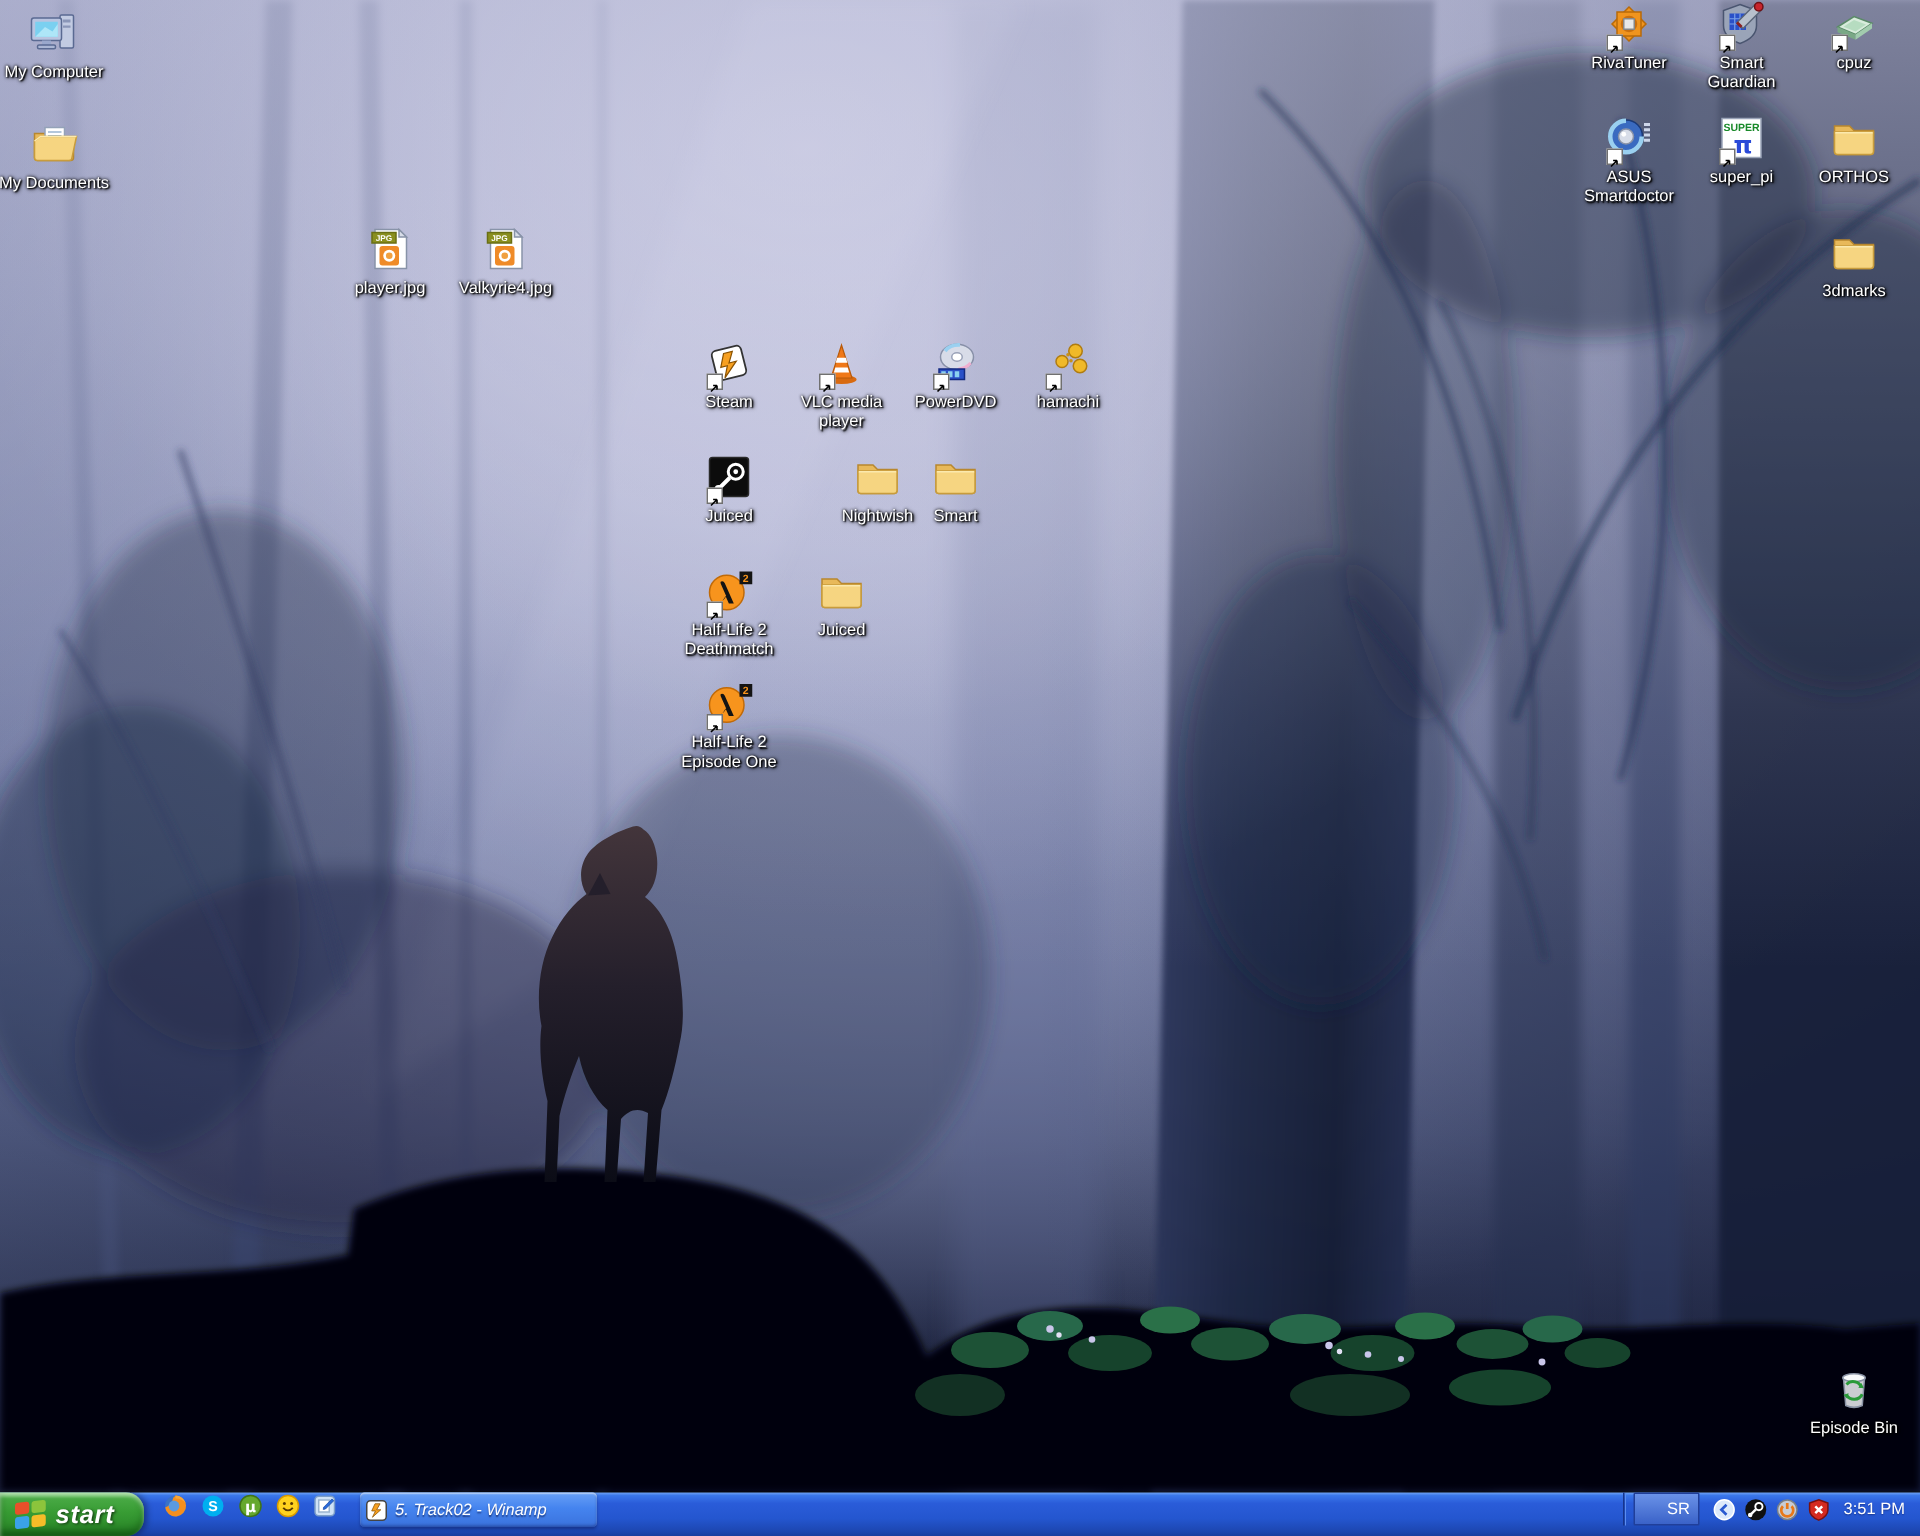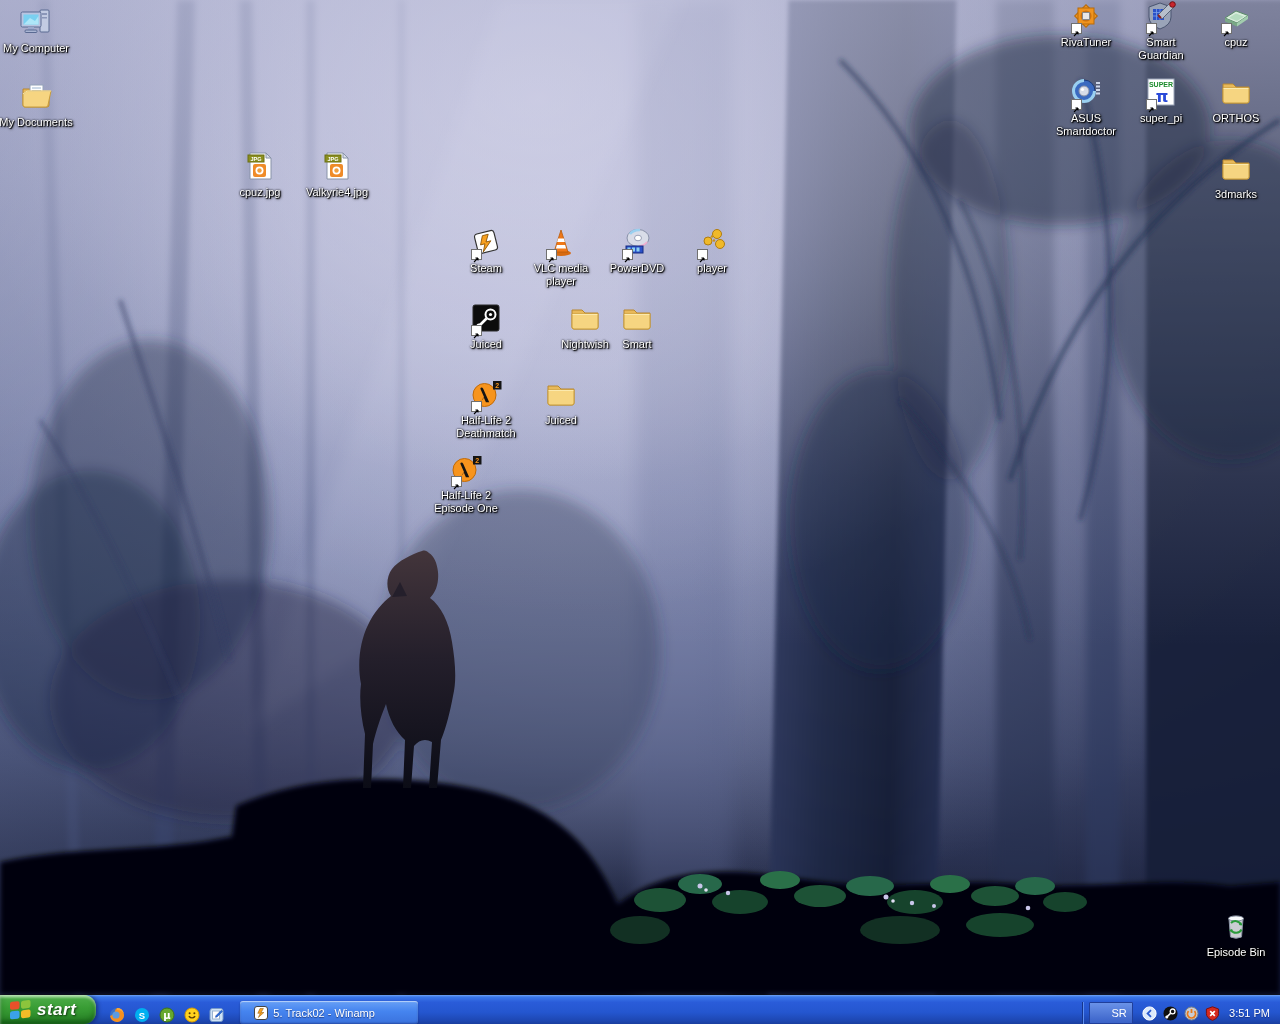--- a/index.html
+++ b/index.html
@@ -29,36 +29,36 @@
     radial-gradient(ellipse 820px 620px at 44% 18%, rgba(212,212,234,.5), rgba(212,212,234,0) 70%);}
   #scene{position:absolute;left:0;top:0;z-index:4;pointer-events:none;}
   
   .dicon{position:absolute;width:76px;text-align:center;z-index:5;cursor:default;}
   .ic{width:34px;height:34px;margin:0 auto;position:relative;}
   .sc{position:absolute;left:2px;bottom:0;width:11px;height:11px;background:#fff;
       border:1px solid #707070;box-sizing:border-box;}
   .lbl{margin-top:2px;font-size:11px;line-height:13px;color:#fff;
        text-shadow:1px 1px 1px #000,1px 1px 3px #000,0 0 2px #000;}
   
-  .taskbar{position:absolute;left:0;bottom:0;width:1280px;height:29px;z-index:10;display:flex;align-items:flex-end;
+  .taskbar{position:absolute;left:0;bottom:0;width:1280px;height:29px;z-index:10;display:flex;align-items:flex-start;
     background:linear-gradient(180deg,#70a3f4 0%,#3a77ea 7%,#2a5cd9 25%,#2456cf 60%,#1d46b0 90%,#1a3e9e 100%);}
   .start{display:flex;align-items:center;gap:5px;padding:0 20px 0 9px;height:29px;
     border-radius:0 12px 12px 0;
     background:linear-gradient(180deg,#7ccf74 0%,#48a944 14%,#389c34 45%,#2d8c2b 80%,#1f6f20 100%);
     box-shadow:inset 0 2px 3px rgba(255,255,255,.5),inset 0 -4px 6px rgba(0,55,0,.4),2px 0 4px rgba(0,0,20,.4);
     cursor:pointer;}
   .start span{color:#fff;font-size:17px;font-weight:bold;font-style:italic;
     text-shadow:1px 1px 2px rgba(0,0,0,.6);letter-spacing:.5px;}
   .ql{display:flex;align-items:center;gap:7px;padding:0 10px 0 12px;}
   .qli{width:18px;height:18px;display:flex;align-items:center;justify-content:center;cursor:pointer;}
   .tasks{flex:1;display:flex;align-items:center;padding-left:4px;}
-  .taskbtn{display:flex;align-items:center;gap:5px;width:150px;height:23px;padding:0 14px;
+  .taskbtn{display:flex;align-items:center;gap:5px;width:150px;height:23px;padding:0 4px;
     border-radius:3px;cursor:pointer;
     background:linear-gradient(180deg,#68a0f6 0%,#4584ef 45%,#3a72dd 100%);
-    box-shadow:inset 0 1px 1px rgba(255,255,255,.55),inset 0 -1px 2px rgba(0,0,60,.35),0 1px 2px rgba(0,0,40,.3);}
+    box-shadow:inset 0 1px 1px rgba(255,255,255,.55),inset 0 -1px 2px rgba(0,0,60,.35),0 1px 2px rgba(0,0,40,.3);font-style:italic;}
   .taskbtn span{color:#fff;font-size:11px;white-space:nowrap;overflow:hidden;text-shadow:0 1px 1px rgba(0,0,40,.5);}
   .tray{display:flex;align-items:center;padding:0 8px 0 6px;
     border-left:1px solid #16358c;box-shadow:inset 1px 0 0 #5b8df0;}
   .lang{width:26px;height:20px;display:flex;align-items:center;justify-content:center;
     background:linear-gradient(180deg,#6a92e8,#3a62c8);border:1px solid #203f9a;border-radius:1px;
     color:#fff;font-size:11px;cursor:pointer;margin-right:8px;padding-left:16px;}
   .tray-icons{display:flex;align-items:center;gap:4px;}
   .tri{width:17px;height:17px;display:flex;align-items:center;justify-content:center;cursor:pointer;}
   .clock{color:#fff;font-size:11px;margin-left:8px;margin-right:2px;cursor:pointer;
     text-shadow:0 1px 1px rgba(0,0,40,.4);white-space:nowrap;}
@@ -198,21 +198,21 @@
       <svg width="32" height="32" viewBox="0 0 32 32">
         <path d="M6,3 h16 l5,5 v21 H6 Z" fill="#fff" stroke="#8893a8"></path>
         <path d="M22,3 l5,5 h-5 Z" fill="#d8dde8" stroke="#8893a8"></path>
         <rect x="4" y="5" width="16" height="7" fill="#8a8f1f" stroke="#6a6f14"></rect>
         <text x="12" y="10.5" font-size="5.5" font-weight="bold" fill="#fff" text-anchor="middle" font-family="Liberation Sans, sans-serif">JPG</text>
         <rect x="9" y="14" width="13" height="13" rx="2" fill="#ef8b28"></rect>
         <circle cx="15.5" cy="20.5" r="4" fill="#fff"></circle>
             <circle cx="15.5" cy="20.5" r="2.2" fill="#f0a040"></circle>
       </svg>
     </div>
-    <div class="lbl">cpuz.jpg</div>
+    <div class="lbl">player.jpg</div>
   </div>
 
   <div class="dicon" style="left:299px;top:150px">
     <div class="ic">
       <svg width="32" height="32" viewBox="0 0 32 32">
         <path d="M6,3 h16 l5,5 v21 H6 Z" fill="#fff" stroke="#8893a8"></path>
         <path d="M22,3 l5,5 h-5 Z" fill="#d8dde8" stroke="#8893a8"></path>
         <rect x="4" y="5" width="16" height="7" fill="#8a8f1f" stroke="#6a6f14"></rect>
         <text x="12" y="10.5" font-size="5.5" font-weight="bold" fill="#fff" text-anchor="middle" font-family="Liberation Sans, sans-serif">JPG</text>
         <rect x="9" y="14" width="13" height="13" rx="2" fill="#ef8b28"></rect>
@@ -278,21 +278,21 @@
         <circle cx="21" cy="8" r="4.5" fill="#f0b929" stroke="#b07c10"></circle>
         <circle cx="24" cy="18" r="4.5" fill="#f0b929" stroke="#b07c10"></circle>
         <circle cx="12" cy="15" r="4" fill="#f0b929" stroke="#b07c10"></circle>
         <circle cx="16" cy="10.5" r="1.2" fill="#c89018"></circle>
             <circle cx="18" cy="14.5" r="1.2" fill="#c89018"></circle>
       </svg>
       <span class="sc"><svg width="9" height="9" viewBox="0 0 9 9">
               <path d="M2,7 L6,3 M6,3 h-2.6 M6,3 v2.6" stroke="#000" stroke-width="1.1" fill="none"></path>
             </svg></span>
     </div>
-    <div class="lbl">player</div>
+    <div class="lbl">hamachi</div>
   </div>
 
   <div class="dicon" style="left:448px;top:302px">
     <div class="ic">
       <svg width="32" height="32" viewBox="0 0 32 32">
         <rect x="3" y="3" width="26" height="26" rx="2" fill="#0c0c0c" stroke="#2a2a2a"></rect>
         <circle cx="20.5" cy="12.5" r="5" fill="none" stroke="#fff" stroke-width="2"></circle>
         <circle cx="20.5" cy="12.5" r="1.6" fill="#fff"></circle>
         <path d="M8,25 l8.5,-8.5" stroke="#fff" stroke-width="2.6"></path>
         <circle cx="9" cy="24" r="2.6" fill="#fff"></circle>
@@ -345,21 +345,21 @@
     <div class="ic">
       <svg width="32" height="32" viewBox="0 0 32 32">
         <path d="M3,8 h10 l3,3 h13 v14 a2,2 0 0 1 -2,2 H5 a2,2 0 0 1 -2,-2 Z" fill="#e8b95a" stroke="#b8872e"></path>
         <path d="M3,12 h26 v13 a2,2 0 0 1 -2,2 H5 a2,2 0 0 1 -2,-2 Z" fill="#f6d581" stroke="#c89c3c"></path>
         <path d="M3.5,12.5 h25" stroke="#fbe9ad" fill="none"></path>
       </svg>
     </div>
     <div class="lbl">Juiced</div>
   </div>
 
-  <div class="dicon" style="left:428px;top:453px">
+  <div class="dicon" style="left:448px;top:453px">
     <div class="ic">
       <svg width="32" height="32" viewBox="0 0 32 32">
         <circle cx="14.5" cy="17" r="11.5" fill="#f7941d" stroke="#c06a08"></circle>
         <path d="M9.5,23.5 q3.2,-1 4.6,-4.2 l-3.6,-8.2 q-0.6,-1.6 1,-1.6 q1.1,0 1.7,1.3 l6,13.5 h-3.3 l-2.2,-5 q-1.6,3.4 -4.2,4.6 Z" fill="#141414"></path>
         <rect x="23" y="3" width="8.5" height="8.5" fill="#141414"></rect>
         <text x="27.2" y="9.8" font-size="7" font-weight="bold" fill="#f7941d" text-anchor="middle" font-family="Liberation Sans, sans-serif">2</text>
       </svg>
       <span class="sc"><svg width="9" height="9" viewBox="0 0 9 9">
               <path d="M2,7 L6,3 M6,3 h-2.6 M6,3 v2.6" stroke="#000" stroke-width="1.1" fill="none"></path>
             </svg></span>

